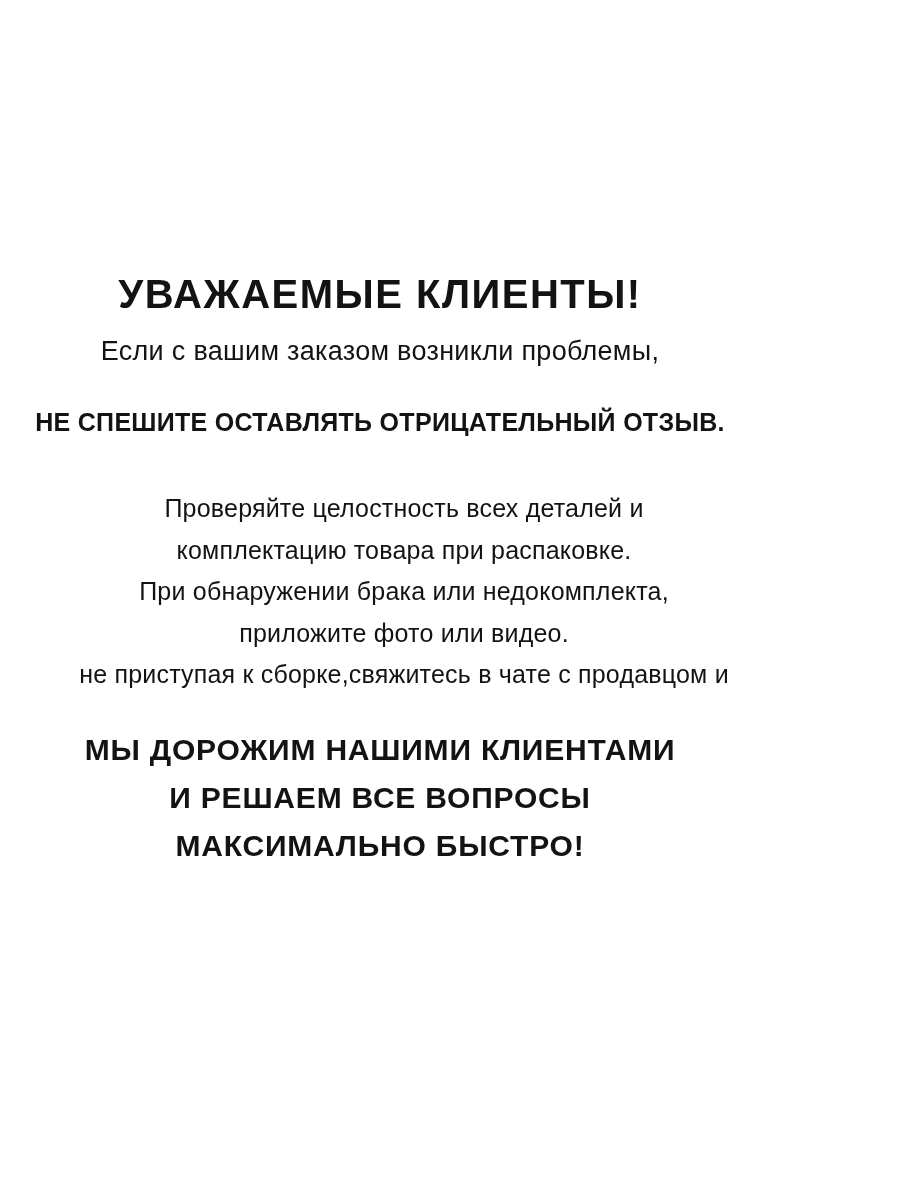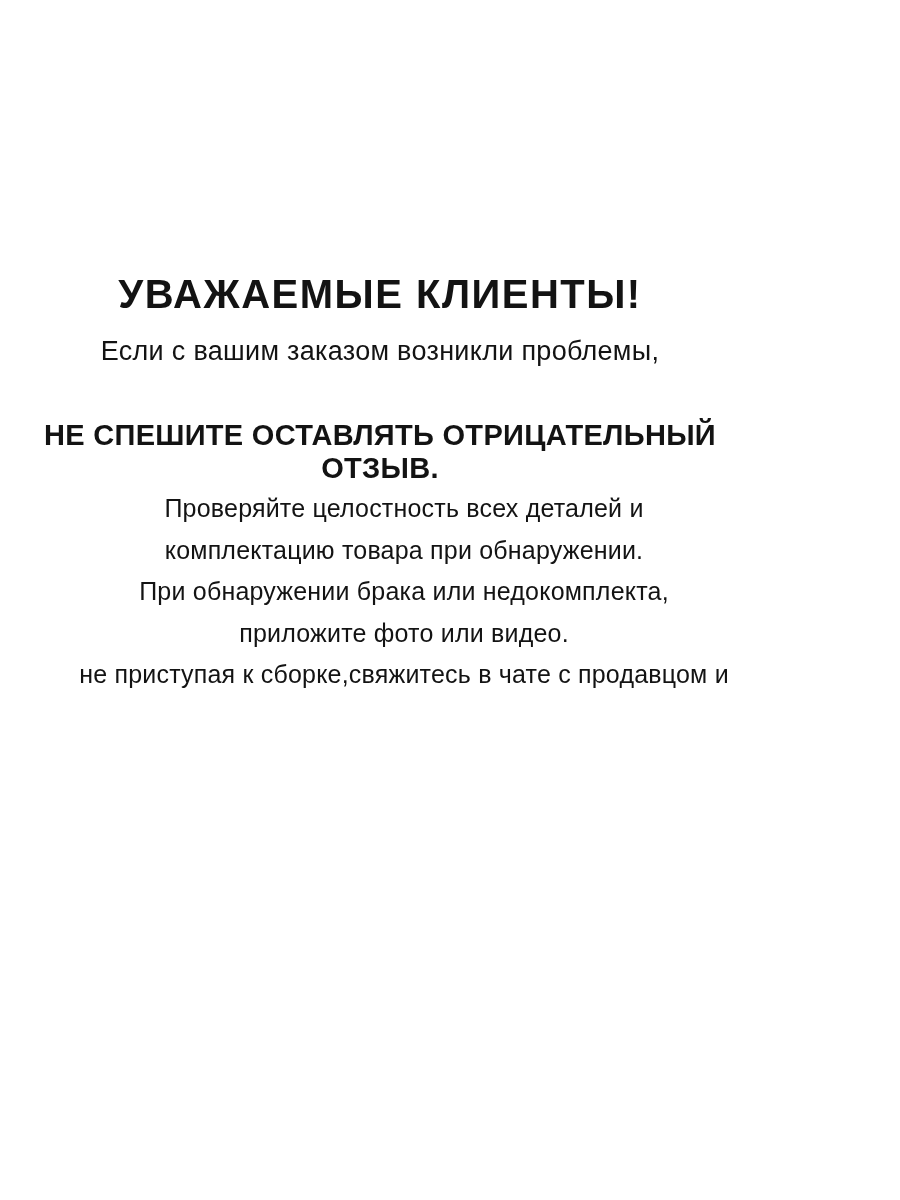--- a/index.html
+++ b/index.html
@@ -30,24 +30,23 @@
     line-height: 1.1;
   }
   .intro-line1 {
     top: 336px;
     font-size: 27px;
     font-weight: 400;
     letter-spacing: 0.3px;
   }
   .intro-line2 {
     top: 408px;
-    font-size: 29px;
+    font-size: 25px;
     font-weight: 700;
     letter-spacing: 0.3px;
-    margin-top: 11px;
   }
   .body-par {
     top: 488px;
     font-size: 25px;
     font-weight: 400;
     letter-spacing: 0.2px;
   }
   .body-par .par-line {
     line-height: 41.5px;
     margin-left: 48px;
@@ -68,20 +67,25 @@
 <div class="page">
 
   <div class="line-block heading">УВАЖАЕМЫЕ КЛИЕНТЫ!</div>
 
   <div class="line-block intro-line1">Если с вашим заказом возникли проблемы,</div>
 
   <div class="line-block intro-line2">НЕ СПЕШИТЕ ОСТАВЛЯТЬ ОТРИЦАТЕЛЬНЫЙ ОТЗЫВ.</div>
 
   <div class="line-block body-par">
     <div class="par-line">Проверяйте целостность всех деталей и</div>
-    <div class="par-line">комплектацию товара при обнаружении.</div>
+    <div class="par-line">комплектацию товара при распаковке.</div>
     <div class="par-line">При обнаружении брака или недокомплекта,</div>
     <div class="par-line">приложите фото или видео.</div>
     <div class="par-line">не приступая к сборке,свяжитесь в чате с продавцом и</div>
   </div>
 
+  <div class="line-block footer-par">
+    <div class="par-line">МЫ ДОРОЖИМ НАШИМИ КЛИЕНТАМИ</div>
+    <div class="par-line">И РЕШАЕМ ВСЕ ВОПРОСЫ</div>
+    <div class="par-line">МАКСИМАЛЬНО БЫСТРО!</div>
+  </div>
 
 </div>
 
 </body></html>

